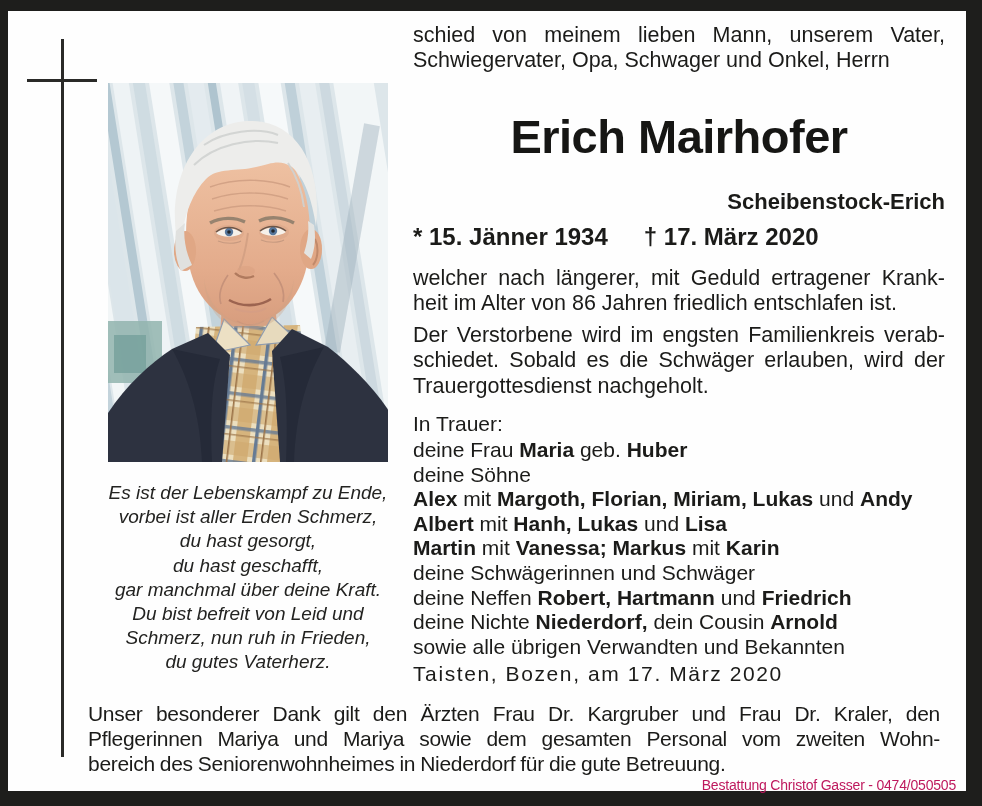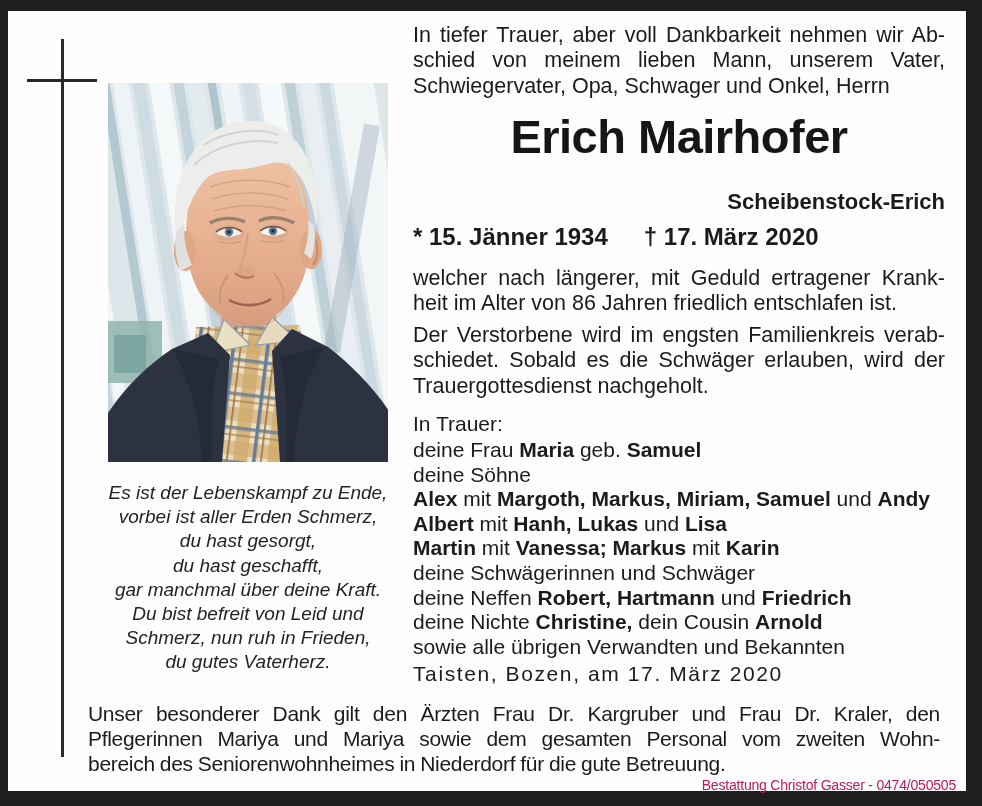--- a/index.html
+++ b/index.html
@@ -158,21 +158,20 @@
       <div class="line">vorbei ist aller Erden Schmerz,</div>
       <div class="line">du hast gesorgt,</div>
       <div class="line">du hast geschafft,</div>
       <div class="line">gar manchmal über deine Kraft.</div>
       <div class="line">Du bist befreit von Leid und</div>
       <div class="line">Schmerz, nun ruh in Frieden,</div>
       <div class="line">du gutes Vaterherz.</div>
     </div>
 
   <div class="rcol intro justify">
-      <div class="line">In tiefer Trauer, aber voll Dankbarkeit nehmen wir Ab-</div>
       <div class="line">schied von meinem lieben Mann, unserem Vater,</div>
       <div class="line">Schwiegervater, Opa, Schwager und Onkel, Herrn</div>
     </div>
 
   <div class="rcol name">Erich Mairhofer</div>
   <div class="rcol vulgo">Scheibenstock-Erich</div>
 
   <div class="rcol dates">
     <span>* 15. Jänner 1934</span>
     <span>† 17. März 2020</span>
@@ -183,28 +182,28 @@
       <div class="line">heit im Alter von 86 Jahren friedlich entschlafen ist.</div>
     </div>
   <div class="rcol farewell justify">
       <div class="line">Der Verstorbene wird im engsten Familienkreis verab-</div>
       <div class="line">schiedet. Sobald es die Schwäger erlauben, wird der</div>
       <div class="line">Trauergottesdienst nachgeholt.</div>
     </div>
 
   <div class="rcol trauer-head">In Trauer:</div>
   <div class="rcol mourning">
-      <div class="rich-line"><span>deine Frau </span><span class="b">Maria</span><span> geb. </span><span class="b">Samuel</span></div>
+      <div class="rich-line"><span>deine Frau </span><span class="b">Maria</span><span> geb. </span><span class="b">Huber</span></div>
       <div class="rich-line"><span>deine Söhne</span></div>
-      <div class="rich-line"><span class="b">Alex</span><span> mit </span><span class="b">Margoth, Markus, Miriam, Samuel</span><span> und </span><span class="b">Andy</span></div>
+      <div class="rich-line"><span class="b">Alex</span><span> mit </span><span class="b">Margoth, Florian, Miriam, Lukas</span><span> und </span><span class="b">Andy</span></div>
       <div class="rich-line"><span class="b">Albert</span><span> mit </span><span class="b">Hanh, Lukas</span><span> und </span><span class="b">Lisa</span></div>
       <div class="rich-line"><span class="b">Martin</span><span> mit </span><span class="b">Vanessa; Markus</span><span> mit </span><span class="b">Karin</span></div>
       <div class="rich-line"><span>deine Schwägerinnen und Schwäger</span></div>
       <div class="rich-line"><span>deine Neffen </span><span class="b">Robert, Hartmann</span><span> und </span><span class="b">Friedrich</span></div>
-      <div class="rich-line"><span>deine Nichte </span><span class="b">Christine,</span><span> dein Cousin </span><span class="b">Arnold</span></div>
+      <div class="rich-line"><span>deine Nichte </span><span class="b">Niederdorf,</span><span> dein Cousin </span><span class="b">Arnold</span></div>
       <div class="rich-line"><span>sowie alle übrigen Verwandten und Bekannten</span></div>
     </div>
 
   <div class="rcol dateline">Taisten, Bozen, am 17. März 2020</div>
 
   <div class="thanks justify">
       <div class="line">Unser besonderer Dank gilt den Ärzten Frau Dr. Kargruber und Frau Dr. Kraler, den</div>
       <div class="line">Pflegerinnen Mariya und Mariya sowie dem gesamten Personal vom zweiten Wohn-</div>
       <div class="line">bereich des Seniorenwohnheimes in Niederdorf für die gute Betreuung.</div>
     </div>

